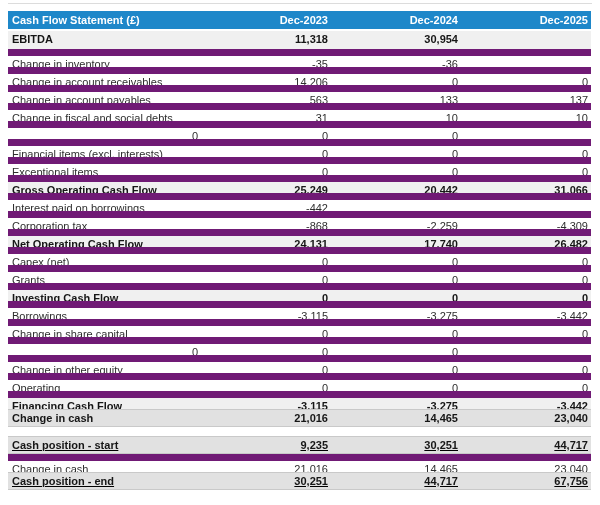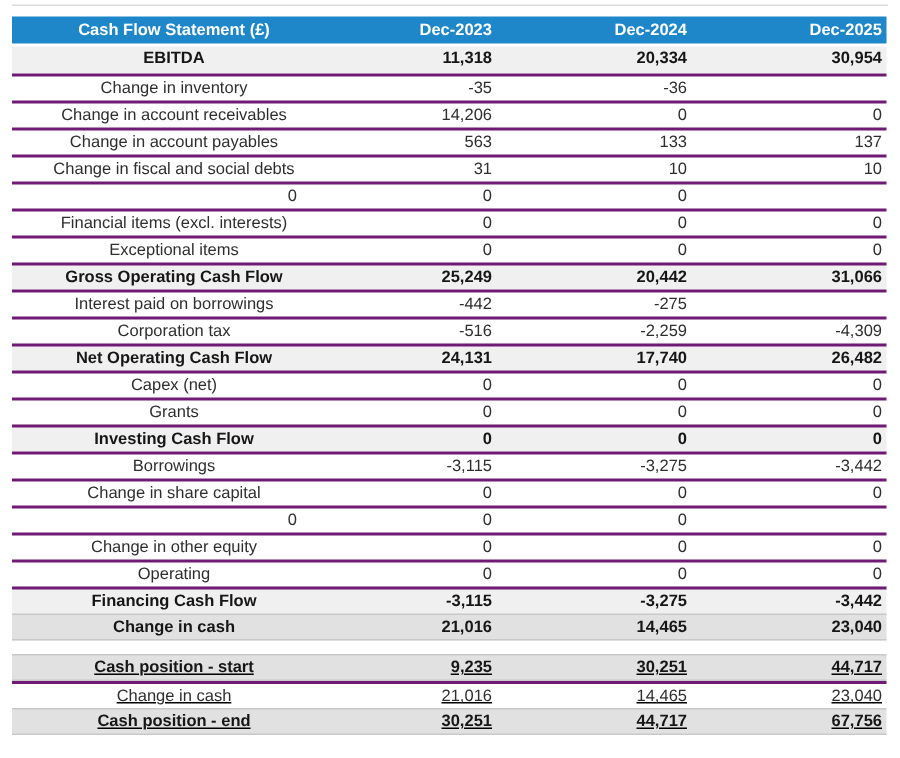--- a/index.html
+++ b/index.html
@@ -25,54 +25,53 @@
     margin-bottom: 2px;
   }
   .sec { width: 100%; }
   .sec + .sec { margin-top: 9px; text-decoration: underline; }
   .row {
     display: grid; grid-template-columns: 1fr 130px 130px 130px;
     height: 18px; line-height: 17px;
     font-size: 11px; color: #2e2e2e;
     background: #ffffff;
   }
-  .sec .row + .row { border-top: 2px solid #701a75; }
+  .sec .row + .row { border-top: 7px solid #701a75; }
   .row.subtotal {
     background: var(--subtotal-bg, #F0F0F0);
     font-weight: bold; color: #161616;
   }
   .row.total {
     background: var(--total-bg, #E1E1E1);
     font-weight: bold; color: #161616;
     border-top: 1px solid #c9c9c9 !important;
     border-bottom: 1px solid #c9c9c9;
   }
   .cell { overflow: hidden; white-space: nowrap; }
-  .cell.label { padding-left: 23px; text-align: center; }
+  .cell.label { padding-left: 4px; text-align: left; }
   .cell.num { padding-right: 3px; text-align: right; }
 </style>
 </head>
 <body>
 
 <div class="stage">
   <div class="top-divider"></div>
   <div class="cf-table">
     <div class="thead">
       <div class="cell label">Cash Flow Statement (£)</div>
 
     <div class="cell num">Dec-2023</div>
         <div class="cell num">Dec-2024</div>
         <div class="cell num">Dec-2025</div>
       </div>
     <div id="sections">
         <div class="sec">
           <div class="row subtotal">
             <div class="cell label">EBITDA</div>
             <div class="cell num">11,318</div>
-            <div class="cell num">20,334</div>
             <div class="cell num">30,954</div>
           </div>
           <div class="row normal">
             <div class="cell label">Change in inventory</div>
             <div class="cell num">-35</div>
             <div class="cell num">-36</div>
           </div>
           <div class="row normal">
             <div class="cell label">Change in account receivables</div>
             <div class="cell num">14,206</div>
@@ -110,25 +109,24 @@
           </div>
           <div class="row subtotal">
             <div class="cell label">Gross Operating Cash Flow</div>
             <div class="cell num">25,249</div>
             <div class="cell num">20,442</div>
             <div class="cell num">31,066</div>
           </div>
           <div class="row normal">
             <div class="cell label">Interest paid on borrowings</div>
             <div class="cell num">-442</div>
-            <div class="cell num">-275</div>
           </div>
           <div class="row normal">
             <div class="cell label">Corporation tax</div>
-            <div class="cell num">-516</div>
+            <div class="cell num">-868</div>
             <div class="cell num">-2,259</div>
             <div class="cell num">-4,309</div>
           </div>
           <div class="row subtotal">
             <div class="cell label">Net Operating Cash Flow</div>
             <div class="cell num">24,131</div>
             <div class="cell num">17,740</div>
             <div class="cell num">26,482</div>
           </div>
           <div class="row normal">

